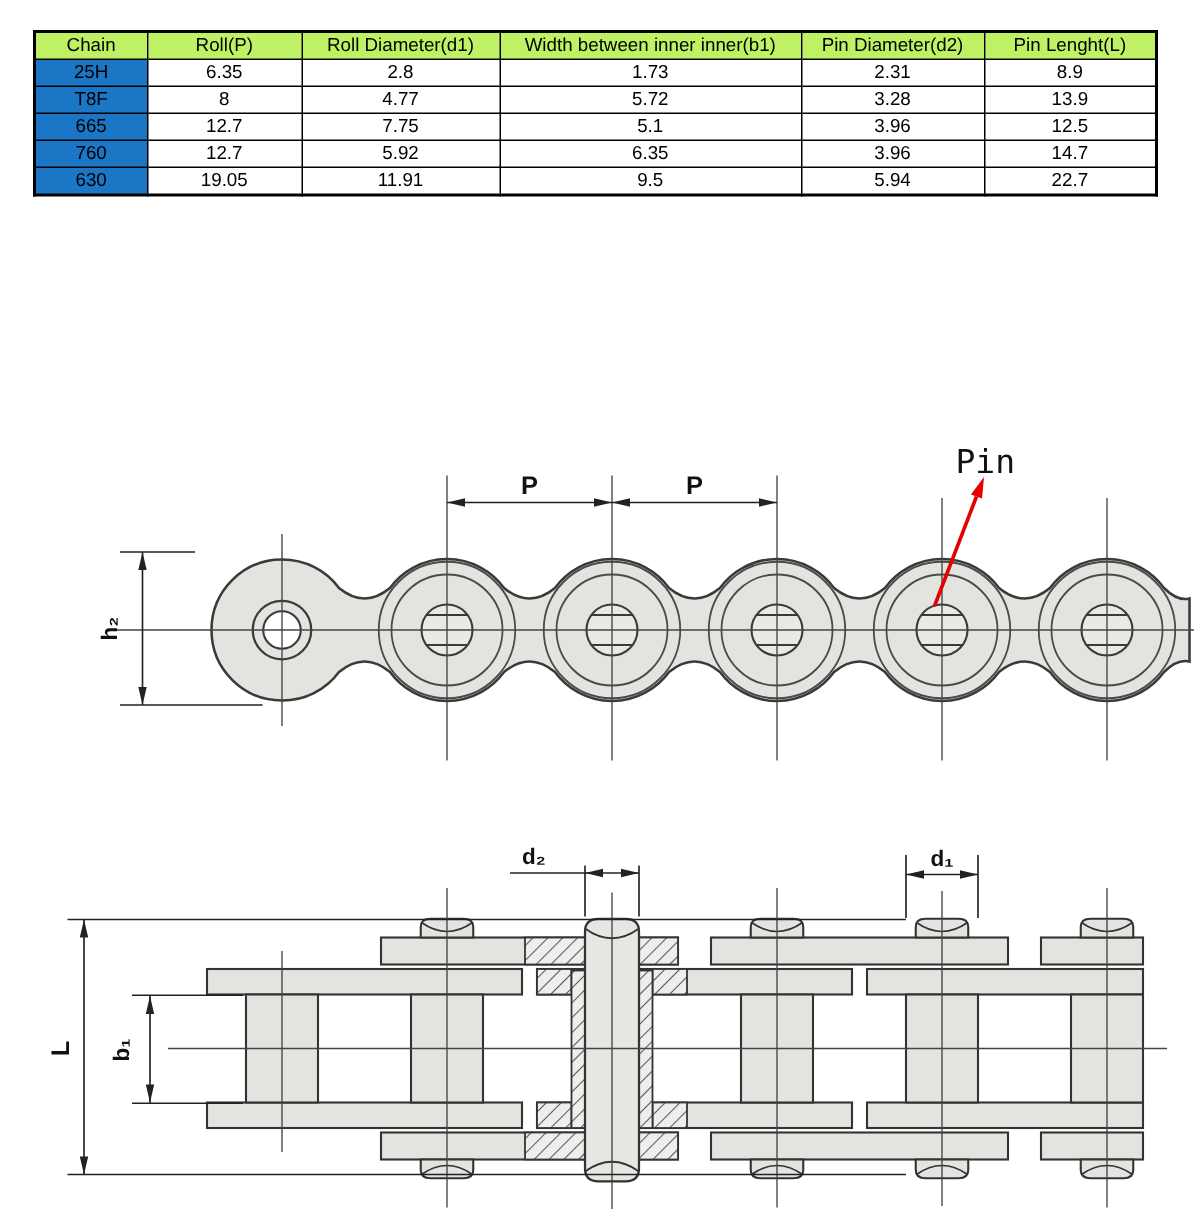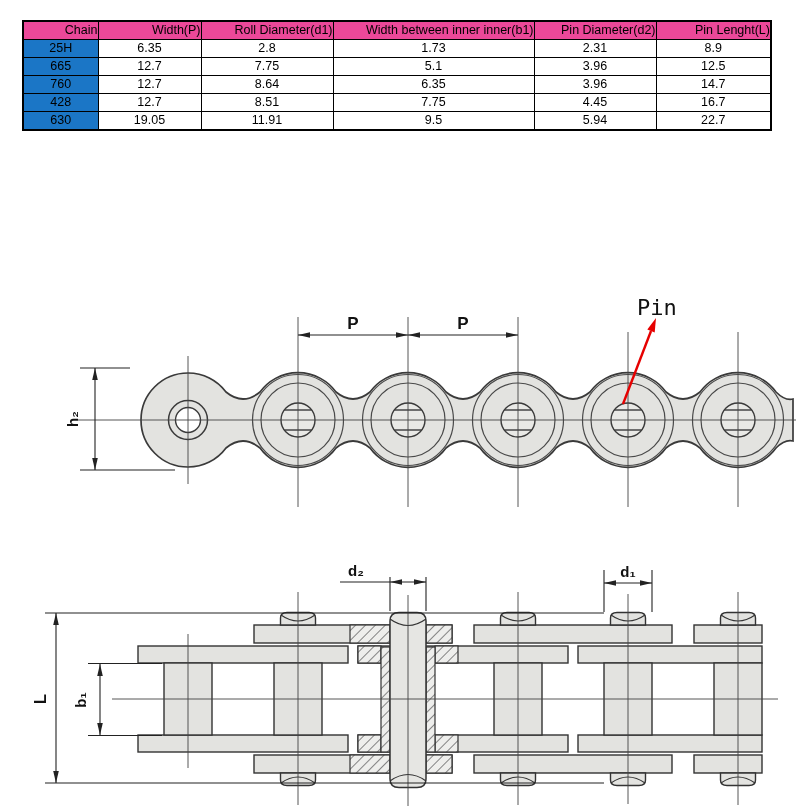--- a/index.html
+++ b/index.html
@@ -4,21 +4,21 @@
 <style>
   html,body{margin:0;padding:0;background:#ffffff;width:800px;height:808px;overflow:hidden;
             font-family:"Liberation Sans","DejaVu Sans",sans-serif;}
   #stage{position:relative;width:800px;height:808px;background:#fff;}
   
   #spec-table{position:absolute;left:22px;top:20px;border-collapse:collapse;table-layout:fixed;
               width:748px;border:2px solid #000;}
   #spec-table th,#spec-table td{border:1.5px solid #000;height:17px;padding:0;text-align:center;
               vertical-align:middle;font-size:12.5px;line-height:1;color:#000;font-weight:normal;
               overflow:hidden;white-space:nowrap;}
-  #spec-table .hdr{background:#ec4899;text-align:right;}
+  #spec-table .hdr{background:#bef264;}
   #spec-table .chain{background:#1b76c6;}
   
   #drawing{position:absolute;left:0;top:0;}
   .dimtxt{font-family:"Liberation Sans","DejaVu Sans",sans-serif;font-weight:bold;fill:#111;}
   .pintxt{font-family:"DejaVu Sans Mono","Liberation Mono",monospace;font-size:22px;fill:#111;}
 </style>
 </head>
 <body>
 
 <div id="stage">
@@ -241,59 +241,59 @@
       <col style="width:75px">
         <col style="width:103px">
         <col style="width:132px">
       <col style="width:201px">
         <col style="width:122px">
         <col style="width:115px">
     </colgroup>
     <thead>
         <tr>
           <th class="hdr">Chain</th>
-          <th class="hdr">Width(P)</th>
+          <th class="hdr">Roll(P)</th>
           <th class="hdr">Roll Diameter(d1)</th>
           <th class="hdr">Width between inner inner(b1)</th>
           <th class="hdr">Pin Diameter(d2)</th>
           <th class="hdr">Pin Lenght(L)</th>
         </tr>
       </thead>
     <tbody>
         <tr>
           <td class="chain">25H</td>
           <td class="">6.35</td>
           <td class="">2.8</td>
           <td class="">1.73</td>
           <td class="">2.31</td>
           <td class="">8.9</td>
         </tr>
         <tr>
+          <td class="chain">T8F</td>
+          <td class="">8</td>
+          <td class="">4.77</td>
+          <td class="">5.72</td>
+          <td class="">3.28</td>
+          <td class="">13.9</td>
+        </tr>
+        <tr>
           <td class="chain">665</td>
           <td class="">12.7</td>
           <td class="">7.75</td>
           <td class="">5.1</td>
           <td class="">3.96</td>
           <td class="">12.5</td>
         </tr>
         <tr>
           <td class="chain">760</td>
           <td class="">12.7</td>
-          <td class="">8.64</td>
+          <td class="">5.92</td>
           <td class="">6.35</td>
           <td class="">3.96</td>
           <td class="">14.7</td>
-        </tr>
-        <tr>
-          <td class="chain">428</td>
-          <td class="">12.7</td>
-          <td class="">8.51</td>
-          <td class="">7.75</td>
-          <td class="">4.45</td>
-          <td class="">16.7</td>
         </tr>
         <tr>
           <td class="chain">630</td>
           <td class="">19.05</td>
           <td class="">11.91</td>
           <td class="">9.5</td>
           <td class="">5.94</td>
           <td class="">22.7</td>
         </tr>
       </tbody>

